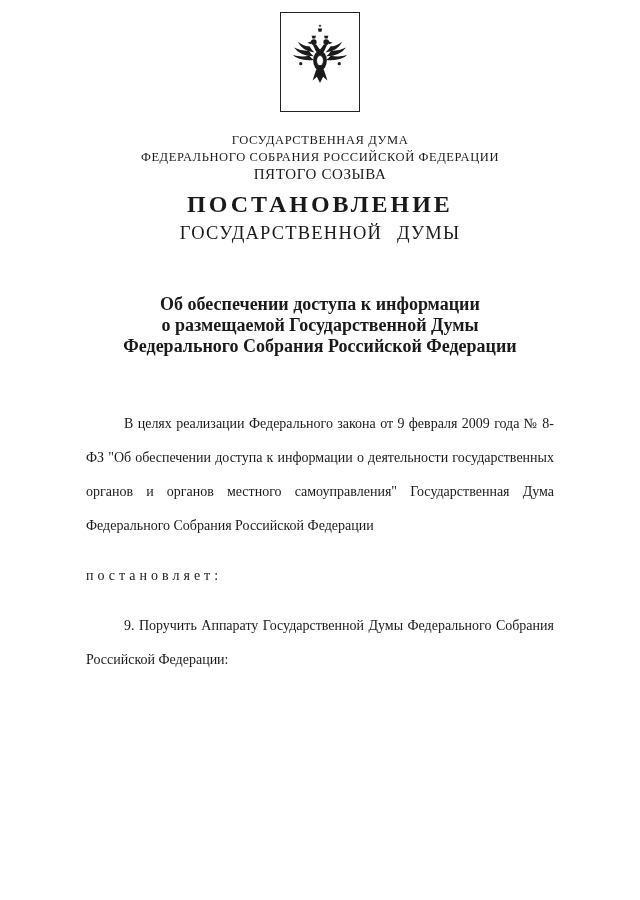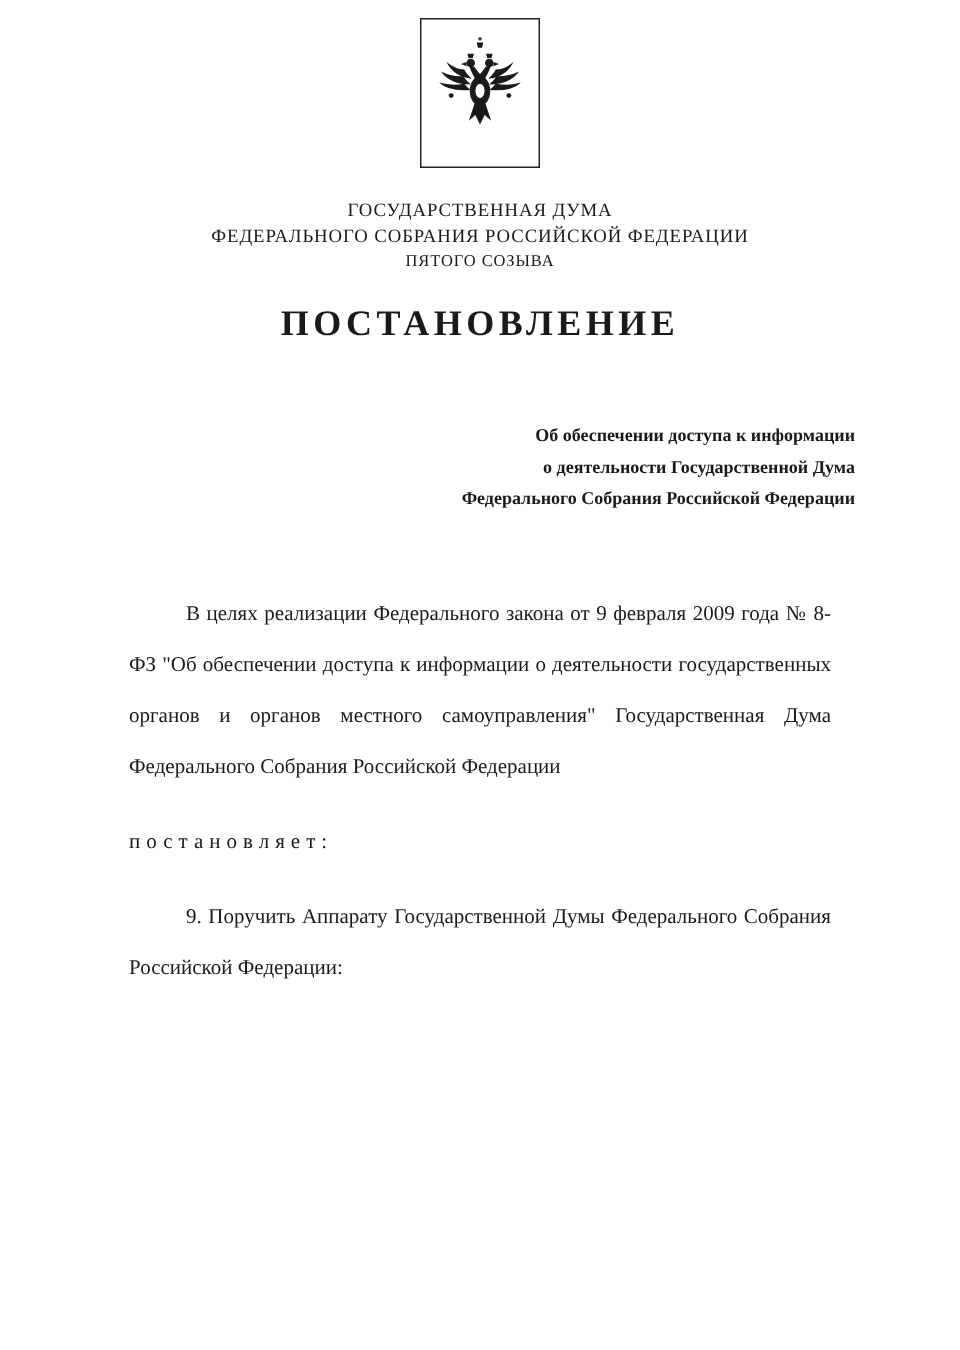--- a/index.html
+++ b/index.html
@@ -23,39 +23,39 @@
     display: flex; align-items: center; justify-content: center;
     background: #fff;
   }
   .header {
     text-align: center;
     margin-top: 20px;
     font-size: 12.5px;
     line-height: 17px;
     letter-spacing: 0.6px;
   }
-  .header .line3 { font-size: 11px; }
+  .header .line3 { font-size: 15px; }
   .doc-type-1 {
     text-align: center;
-    margin-top: 20px;
+    margin-top: 8px;
     font-weight: bold;
     font-size: 24px;
     letter-spacing: 3px;
   }
   .doc-type-2 {
     text-align: center;
     margin-top: 5px;
     font-size: 18.5px;
     letter-spacing: 1.2px;
     word-spacing: 9px;
   }
   .doc-title {
-    text-align: right;
+    text-align: center;
     font-weight: bold;
-    font-size: 12px;
+    font-size: 18px;
     line-height: 21px;
     margin-top: 50px;
   }
   .body-text {
     margin-top: 50px;
     font-size: 14px;
     line-height: 34px;
     text-align: justify;
   }
   .body-text p { margin: 16px; }
@@ -113,24 +113,25 @@
     </span>
   </div>
 
   <div class="header">
     <div class="line1">ГОСУДАРСТВЕННАЯ ДУМА</div>
     <div class="line2">ФЕДЕРАЛЬНОГО СОБРАНИЯ РОССИЙСКОЙ ФЕДЕРАЦИИ</div>
     <div class="line3">ПЯТОГО СОЗЫВА</div>
   </div>
 
   <div class="doc-type-1">ПОСТАНОВЛЕНИЕ</div>
+  <div class="doc-type-2">ГОСУДАРСТВЕННОЙ ДУМЫ</div>
 
   <div class="doc-title">
     <div>Об обеспечении доступа к информации</div>
-    <div>о деятельности Государственной Дума</div>
+    <div>о размещаемой Государственной Думы</div>
     <div>Федерального Собрания Российской Федерации</div>
   </div>
 
   <div class="body-text">
     <p class="p-indent">В целях реализации Федерального закона от 9 февраля 2009 года № 8-ФЗ "Об обеспечении доступа к информации о деятельности государственных органов и органов местного самоуправления" Государственная Дума Федерального Собрания Российской Федерации</p>
     <p class="resolve-line">постановляет:</p>
     <p class="p-indent item">9. Поручить Аппарату Государственной Думы Федерального Собрания Российской Федерации:</p>
   </div>
 
 </div>

